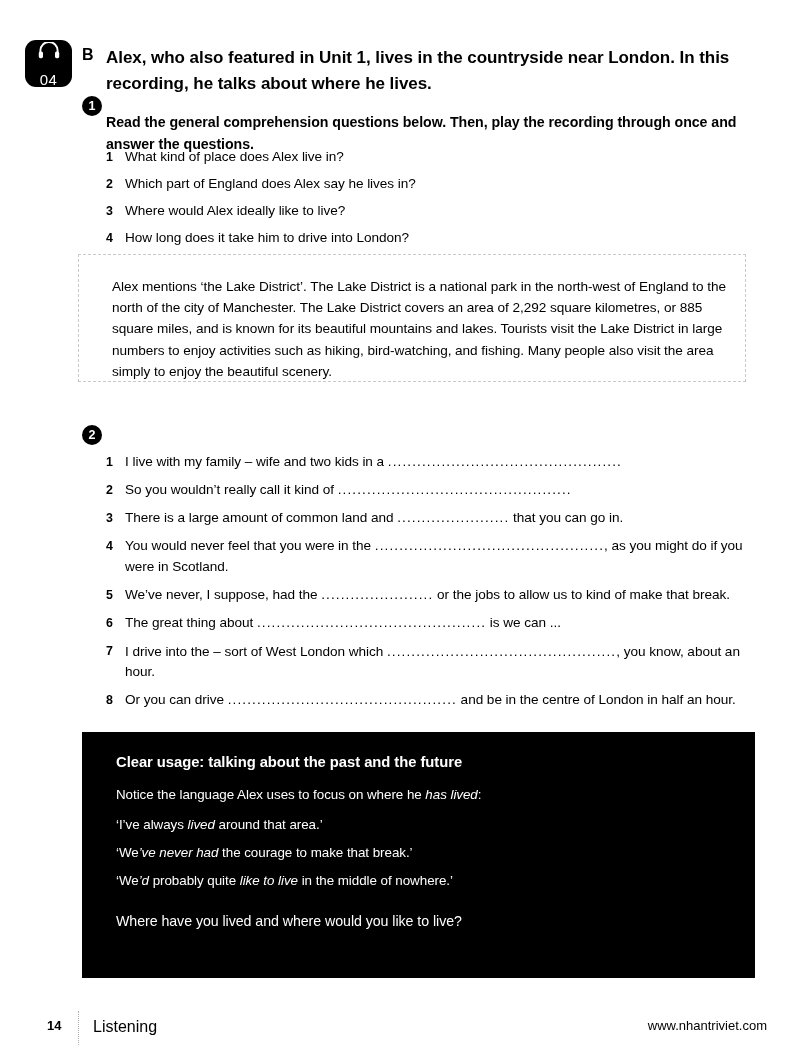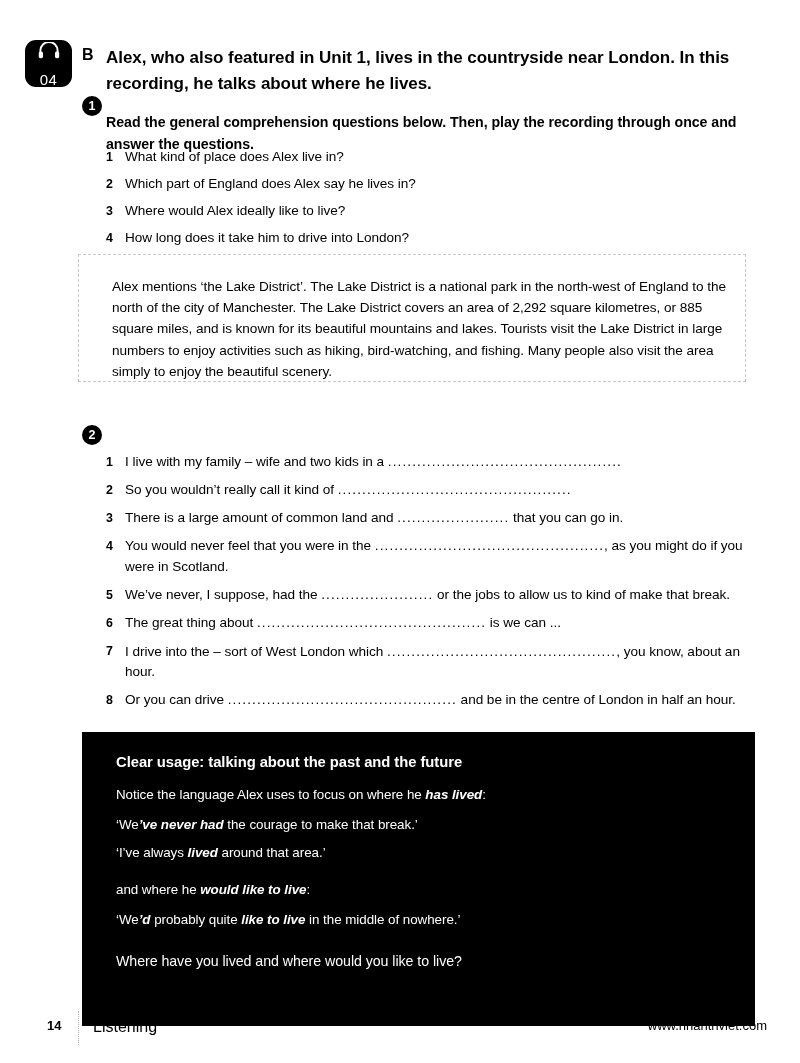--- a/index.html
+++ b/index.html
@@ -141,41 +141,41 @@
     letter-spacing: -0.05px;
     margin-top: 14px;
   }
 
   
   .usage-panel {
     position: absolute;
     left: 82px;
     top: 732px;
     width: 673px;
-    height: 294px;
+    height: 246px;
     background: #000000;
     color: #ffffff;
     box-sizing: border-box;
     padding: 22px 34px 0 34px;
   }
   .usage-title {
     font-size: 14.8px;
     font-weight: 700;
     letter-spacing: -0.05px;
     margin-bottom: 15px;
   }
   .usage-line {
     font-size: 13.4px;
     line-height: 1.5;
     letter-spacing: -0.05px;
     margin-bottom: 10px;
   }
   .usage-line.tight { margin-bottom: 8px; }
   .usage-line.gap-before { margin-top: 17px; }
-  .usage-line em { font-style: italic; font-weight: bold; }
+  .usage-line em { font-style: italic; }
   .usage-question {
     font-size: 14.2px;
     line-height: 1.5;
     letter-spacing: -0.05px;
     margin-top: 20px;
   }
 
   
   .footer-pagenum {
     position: absolute;
@@ -286,27 +286,24 @@
     </ul>
 
   <div class="usage-panel">
     <div class="usage-title">Clear usage: talking about the past and the future</div>
 
     <div class="usage-line">
       <span>Notice the language Alex uses to focus on where he </span><em>has lived</em><span>:</span>
     </div>
 
     <div id="past-examples">
+        <div class="usage-line tight"><span>‘I’ve always </span><em>lived</em><span> around that area.’</span></div>
         <div class="usage-line tight"><span>‘We</span><em>’ve never had</em><span> the courage to make that break.’</span></div>
-        <div class="usage-line tight"><span>‘I’ve always </span><em>lived</em><span> around that area.’</span></div>
       </div>
 
-    <div class="usage-line gap-before">
-      <span>and where he </span><em>would like to live</em><span>:</span>
-    </div>
 
     <div id="future-examples">
         <div class="usage-line tight"><span>‘We</span><em>’d</em><span> probably quite </span><em>like to live</em><span> in the middle of nowhere.’</span></div>
       </div>
 
     <div class="usage-question">Where have you lived and where would you like to live?</div>
   </div>
 
   <div class="footer-pagenum">14</div>
   <div class="footer-rule"></div>

